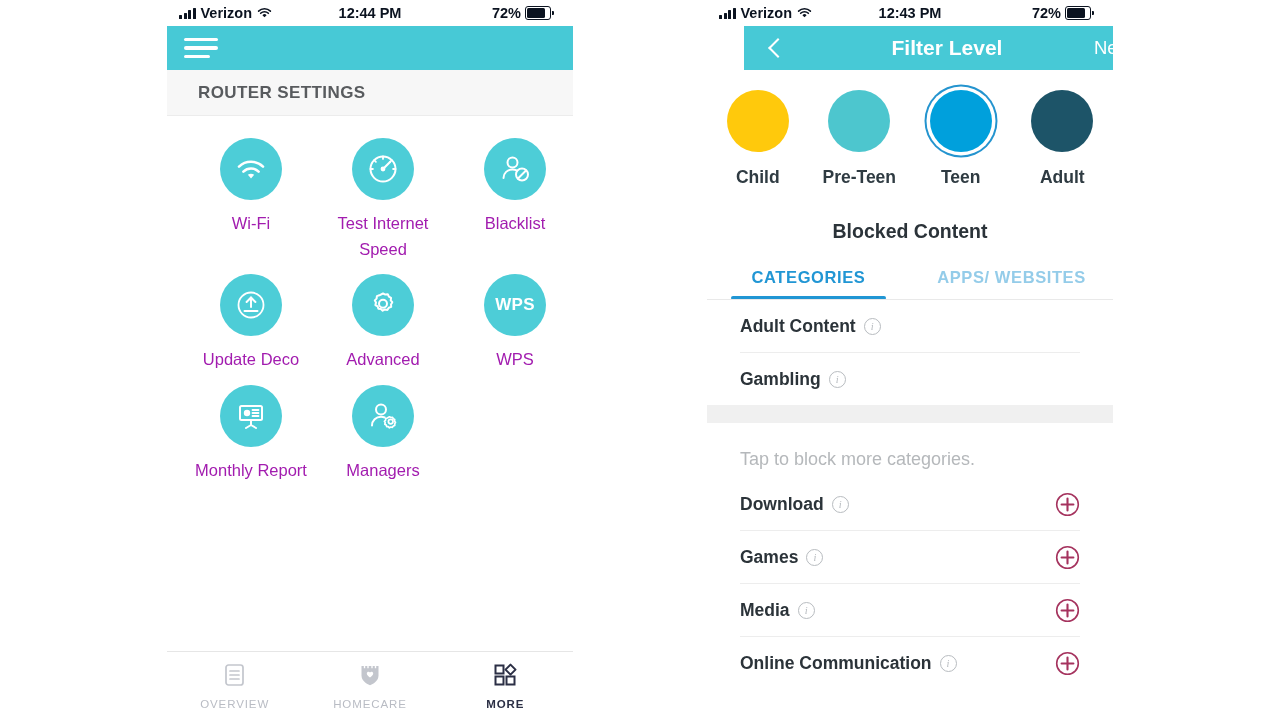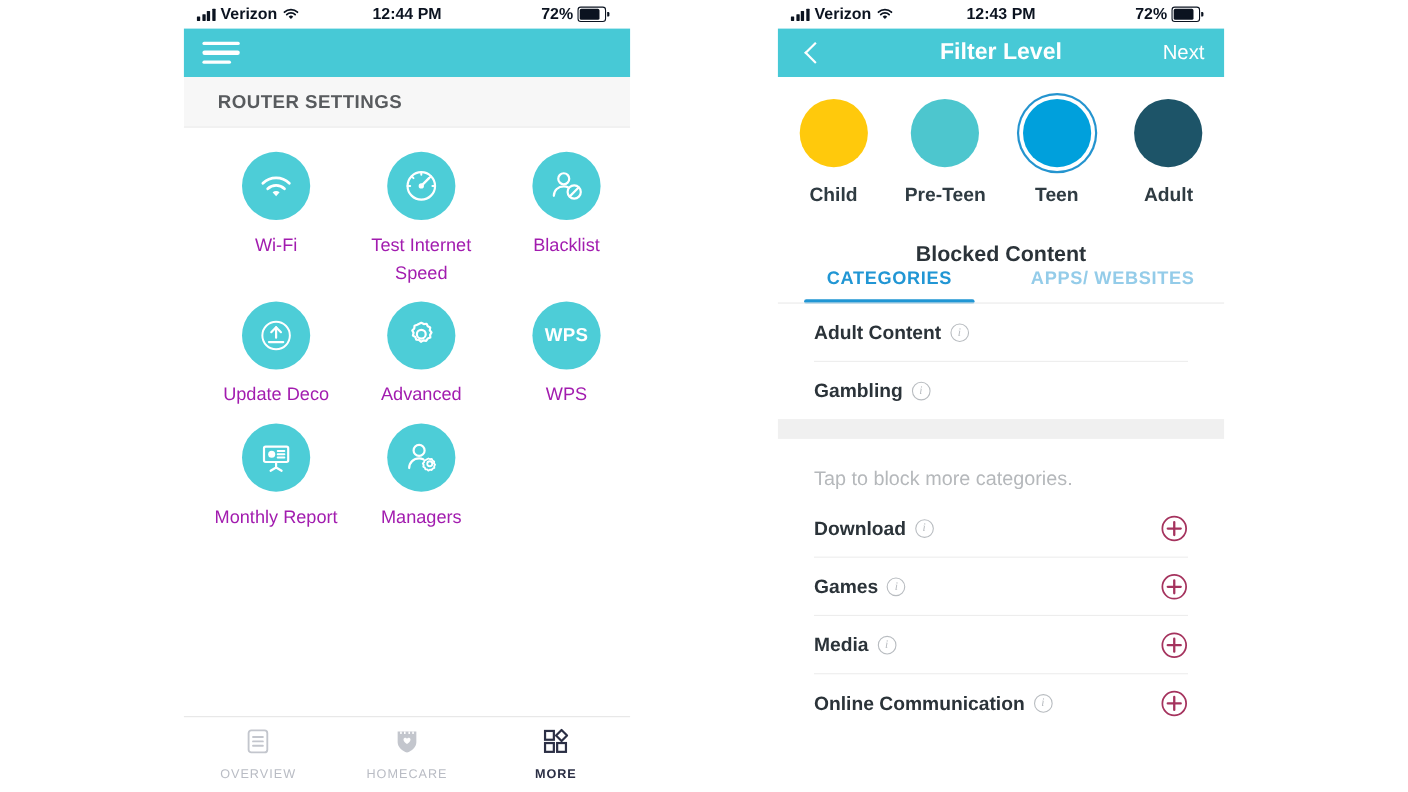--- a/index.html
+++ b/index.html
@@ -37,21 +37,21 @@
 
   
   .teal-header { background: #47c9d6; width: 100%; }
   #left-header { height: 44px; display: flex; align-items: center; }
   .hamburger { margin-left: 17px; width: 36px; height: 26px; display:flex; flex-direction:column; justify-content:center; gap:5px; cursor:pointer;}
   .hamburger span { display:block; height:3.5px; background:#fff; border-radius:2px; }
   .hamburger span:nth-child(1){width:34px}
   .hamburger span:nth-child(2){width:34px}
   .hamburger span:nth-child(3){width:26px}
 
-  #right-header { height: 44px; display:flex; align-items:center; position:relative; }
+  #right-header { height: 44px; display:flex; align-items:center; position:relative;margin-left:37px; }
   .nav-back { position:absolute; left: 22px; width: 20px; height: 22px; cursor:pointer; }
   .nav-back::before{
     content:""; position:absolute; left:5px; top:4px; width:12px; height:12px;
     border-left:2.6px solid #fff; border-bottom:2.6px solid #fff; transform: rotate(45deg);
   }
   .nav-title { width:100%; text-align:center; color:#fff; font-size:21px; font-weight:bold; }
   .nav-next { position:absolute; right: 18px; color:#fff; font-size:18.5px; cursor:pointer; }
 
   
   .section-band {
@@ -88,21 +88,21 @@
   
   .levels { display:flex; padding: 20px 0 0 0; }
   .level { flex:1; display:flex; flex-direction:column; align-items:center; cursor:pointer; }
   .level-dot { width: 62px; height: 62px; border-radius:50%; }
   .level-sel { width:62px; height:62px; border-radius:50%; display:flex; align-items:center; justify-content:center;
                box-shadow: 0 0 0 3.5px #fff, 0 0 0 5.5px #2494cf; }
   .level-name { margin-top: 15px; font-size: 17.5px; color:#2f3b42; font-weight:bold; }
 
   .blocked-title { margin-top: 32px; text-align:center; font-size:19.5px; font-weight:bold; color:#2b3339; }
 
-  .tabs { display:flex; position:relative;align-items:center; }
+  .tabs { display:flex; margin-top: 24px; position:relative;align-items:center; }
   .tabs::after { content:""; position:absolute; left:0; right:0; bottom:0; height:1px; background:#e9e9e9; }
   .tab { flex:1; text-align:center; padding-bottom: 12px; font-size:16.5px; font-weight:bold; letter-spacing:.6px; cursor:pointer; position:relative; line-height:1.28;}
   .tab.active { color:#2196d4; }
   .tab.inactive { color:#94cce9; }
   .tab.active::after { content:""; position:absolute; left:24px; right:24px; bottom:0; height:4px; background:#2196d4; border-radius:2px; }
 
   .rowlist { }
   .row {
     height: 52px; display:flex; align-items:center; justify-content:space-between;
     margin: 0 33px; border-bottom: 1px solid #ededed; cursor:pointer;

